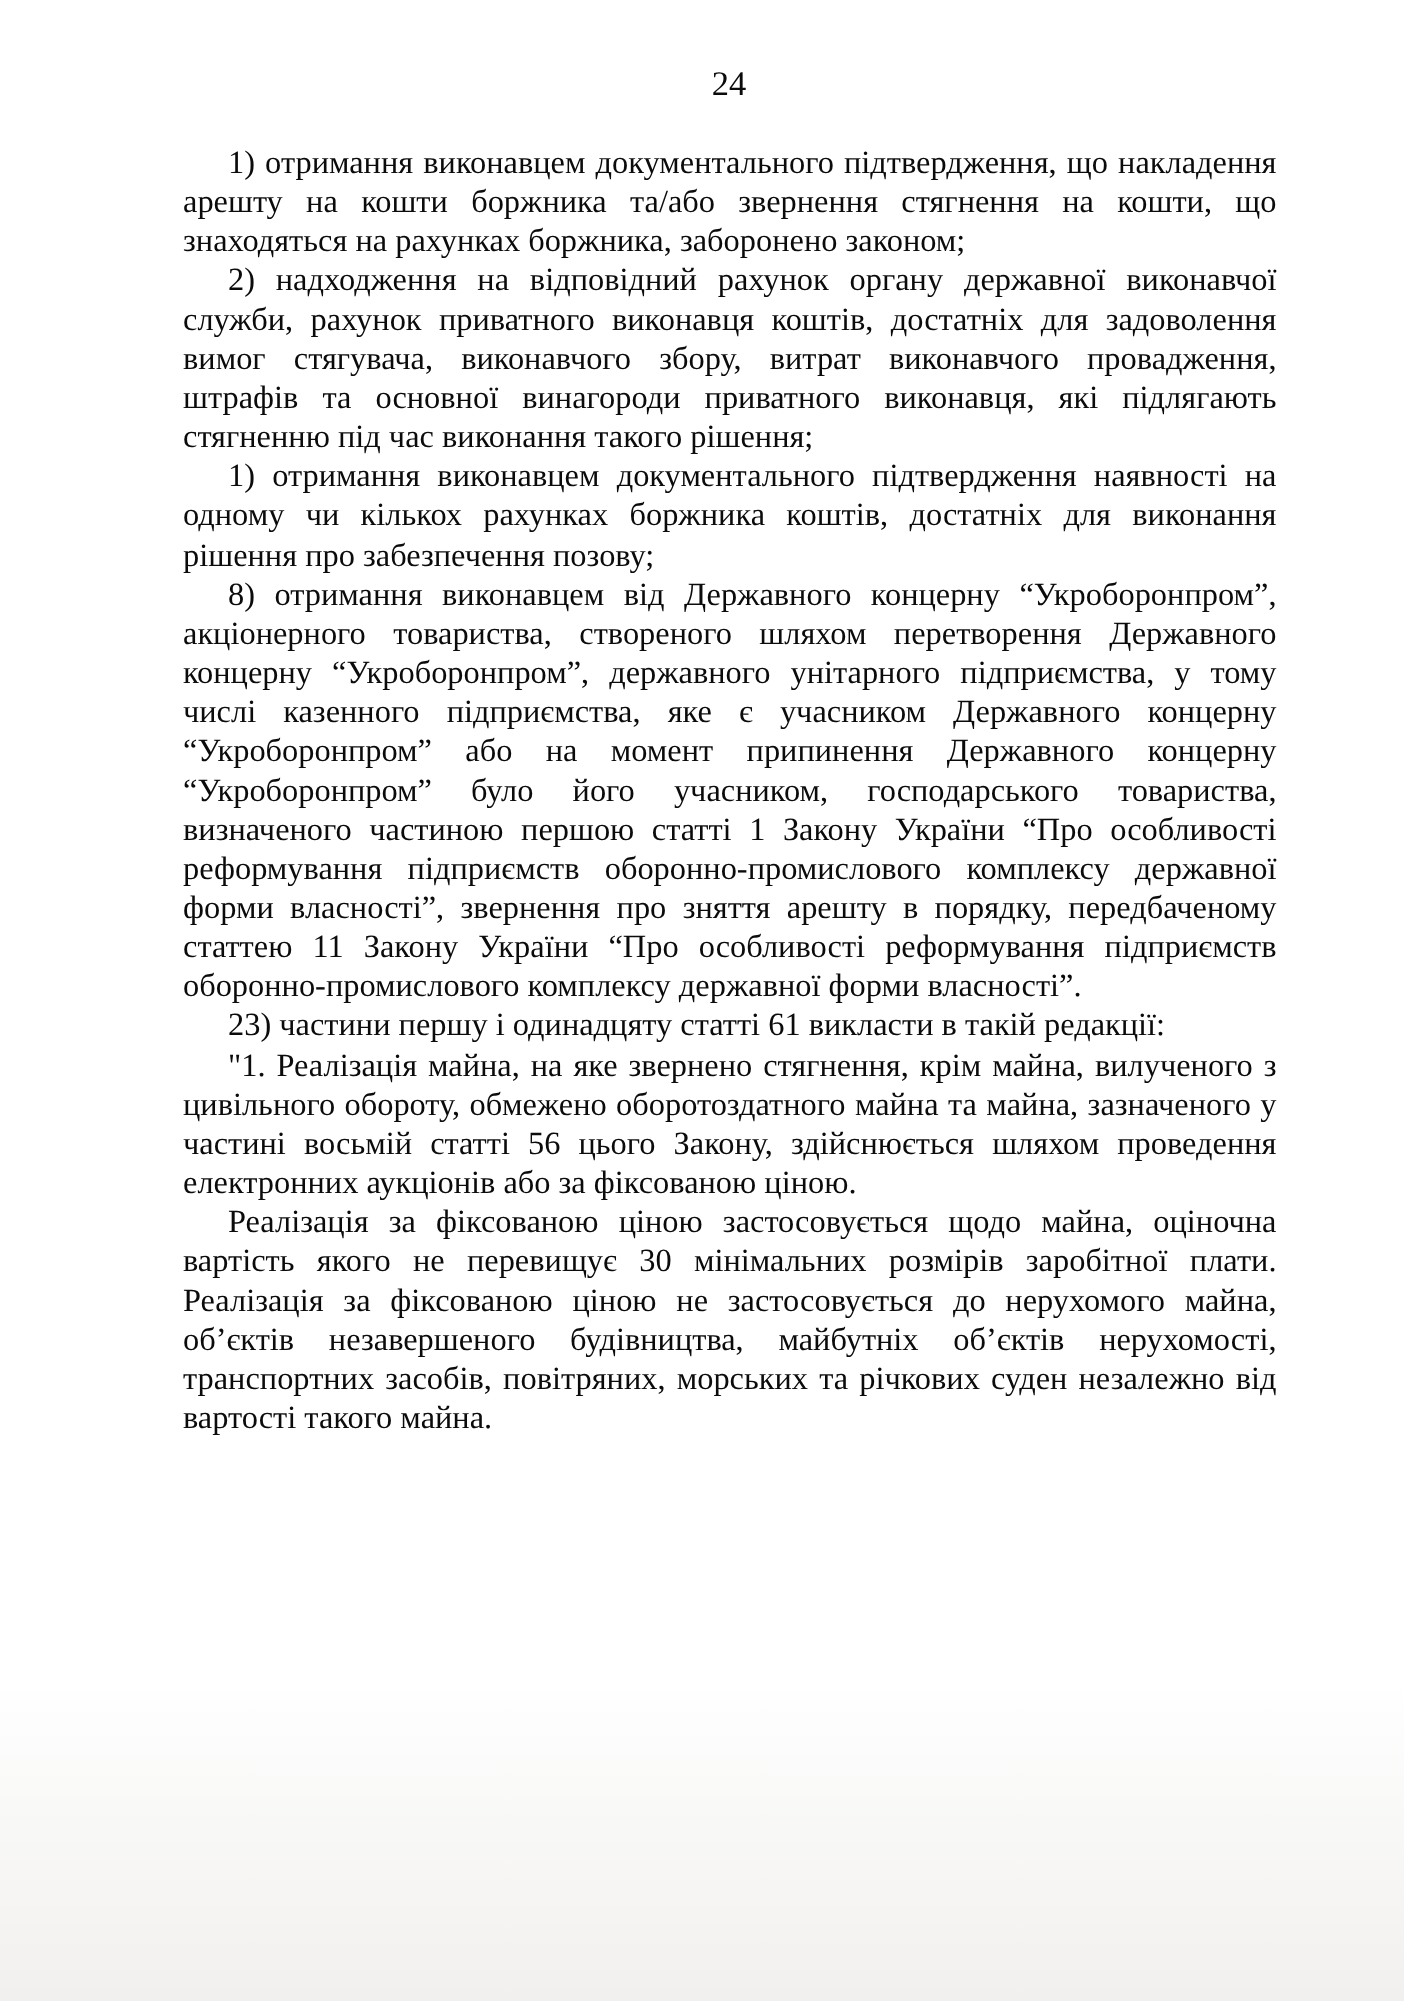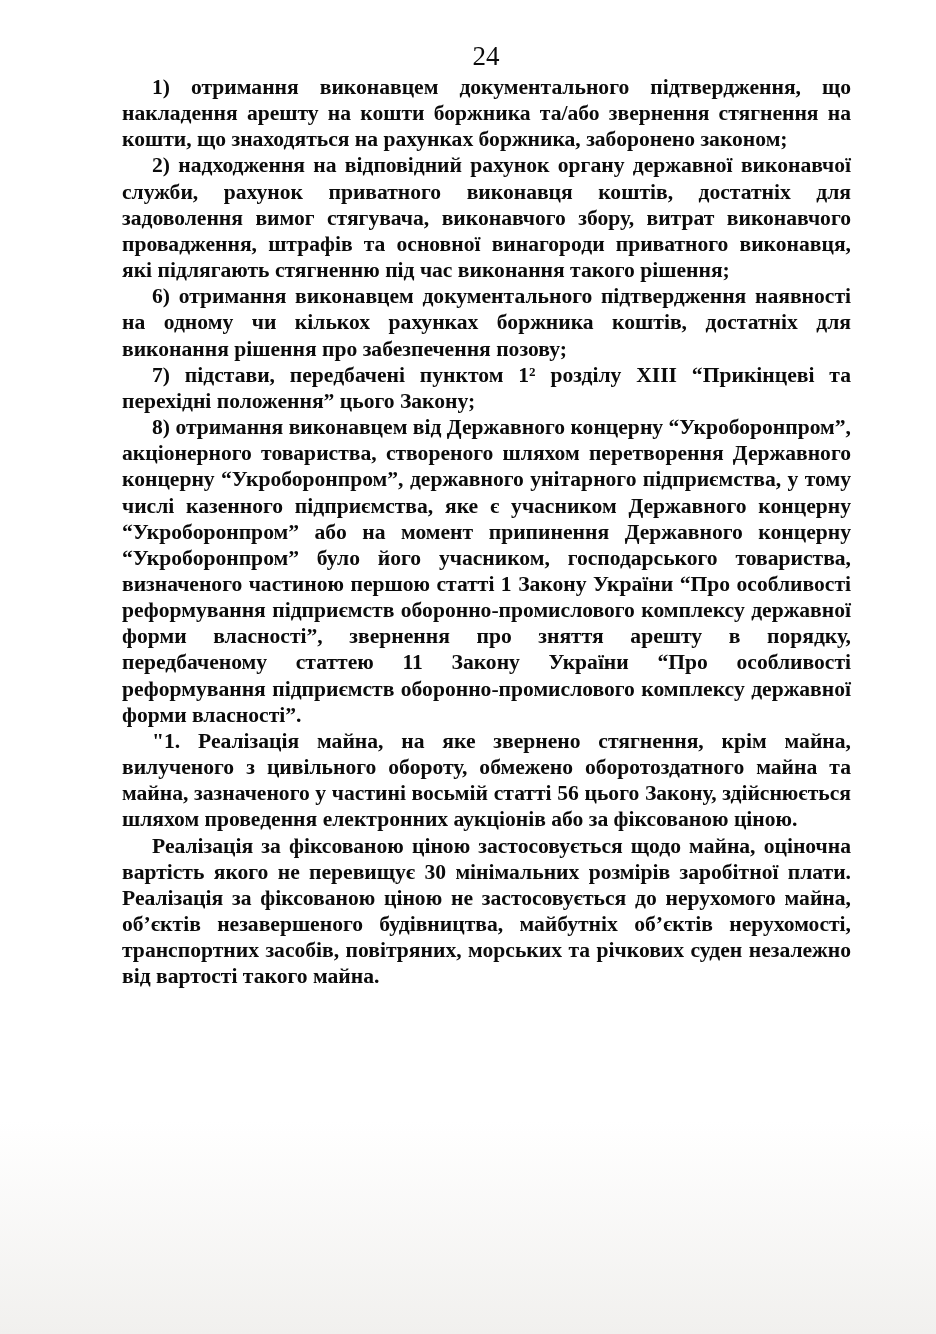--- a/index.html
+++ b/index.html
@@ -11,44 +11,43 @@
       background: linear-gradient(to bottom, #ffffff 0%, #ffffff 84%, #f1f0ee 100%);
       font-family: "Liberation Serif", "DejaVu Serif", serif;
       color: #0b0b0b;
     }
     .page-number {
       position: absolute;
       top: 44px;
       left: 122px;
       width: 728px;
       text-align: center;
-      font-size: 27px;
+      font-size: 23px;
       line-height: 24px;
     }
     .doc-body {
       position: absolute;
-      top: 74px;
+      top: 95px;
       left: 122px;
       width: 729px;
-      font-weight: bold;
     }
     .doc-body p {
       margin: 0;
       text-align: justify;
       text-indent: 30px;
       font-size: 21.6px;
       line-height: 26.15px;
     }
   </style>
 </head>
 <body>
 
 <div class="page-number">24</div>
 
 <section class="doc-body">
   <p>1) отримання виконавцем документального підтвердження, що накладення арешту на кошти боржника та/або звернення стягнення на кошти, що знаходяться на рахунках боржника, заборонено законом;</p>
   <p>2) надходження на відповідний рахунок органу державної виконавчої служби, рахунок приватного виконавця коштів, достатніх для задоволення вимог стягувача, виконавчого збору, витрат виконавчого провадження, штрафів та основної винагороди приватного виконавця, які підлягають стягненню під час виконання такого рішення;</p>
-  <p>6) отримання виконавцем документального підтвердження наявності на одному чи кількох рахунках боржника коштів, достатніх для виконання рішення про забезпечення позову;</p>
-  <p>7) підстави, передбачені пунктом 1² розділу XIII “Прикінцеві та перехідні положення” цього Закону;</p>
+  <p>1) отримання виконавцем документального підтвердження наявності на одному чи кількох рахунках боржника коштів, достатніх для виконання рішення про забезпечення позову;</p>
   <p>8) отримання виконавцем від Державного концерну “Укроборонпром”, акціонерного товариства, створеного шляхом перетворення Державного концерну “Укроборонпром”, державного унітарного підприємства, у тому числі казенного підприємства, яке є учасником Державного концерну “Укроборонпром” або на момент припинення Державного концерну “Укроборонпром” було його учасником, господарського товариства, визначеного частиною першою статті 1 Закону України “Про особливості реформування підприємств оборонно-промислового комплексу державної форми власності”, звернення про зняття арешту в порядку, передбаченому статтею 11 Закону України “Про особливості реформування підприємств оборонно-промислового комплексу державної форми власності”.</p>
+  <p>23) частини першу і одинадцяту статті 61 викласти в такій редакції:</p>
   <p>"1. Реалізація майна, на яке звернено стягнення, крім майна, вилученого з цивільного обороту, обмежено оборотоздатного майна та майна, зазначеного у частині восьмій статті 56 цього Закону, здійснюється шляхом проведення електронних аукціонів або за фіксованою ціною.</p>
   <p>Реалізація за фіксованою ціною застосовується щодо майна, оціночна вартість якого не перевищує 30 мінімальних розмірів заробітної плати. Реалізація за фіксованою ціною не застосовується до нерухомого майна, об’єктів незавершеного будівництва, майбутніх об’єктів нерухомості, транспортних засобів, повітряних, морських та річкових суден незалежно від вартості такого майна.</p>
 </section>
 
 </body></html>

